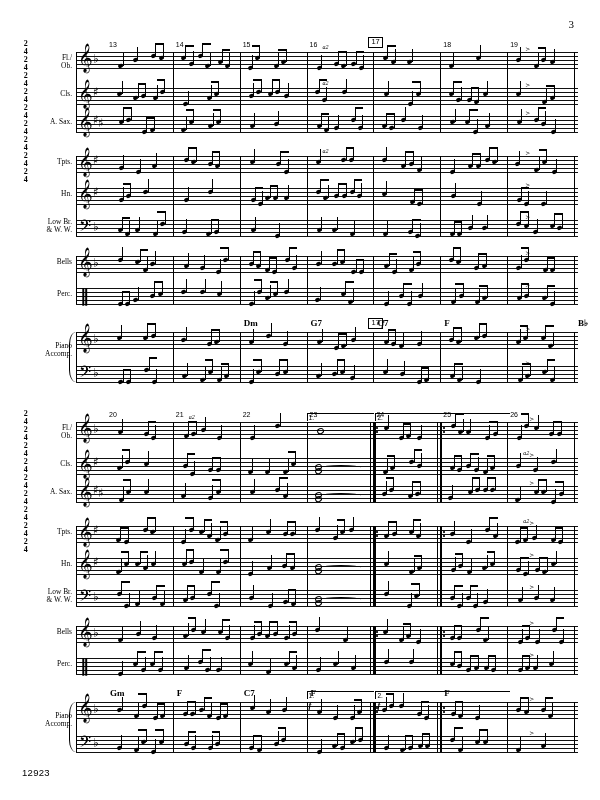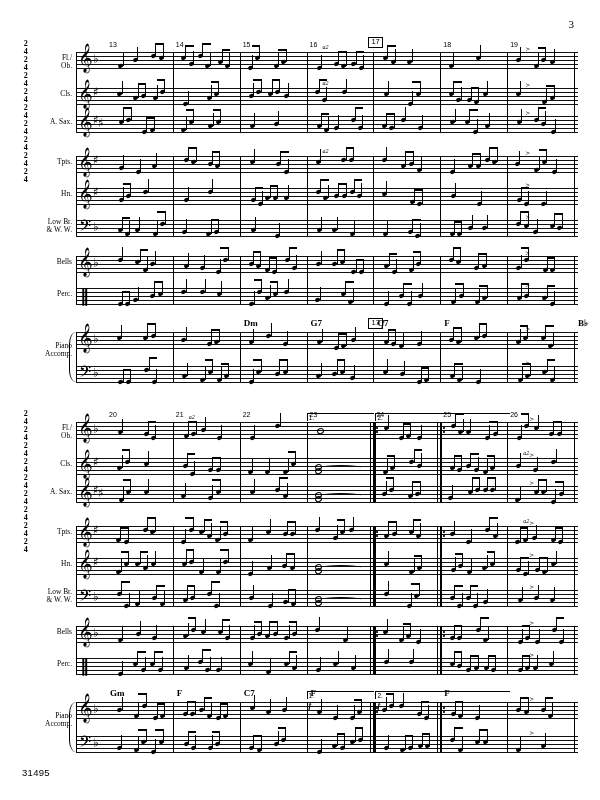--- a/index.html
+++ b/index.html
@@ -217,21 +217,21 @@
     font-size: 6px;
     font-family: "DejaVu Sans", sans-serif;
   }
 </style>
 </head>
 <body>
 
 <div class="page">
 
   <div class="page-number">3</div>
-  <div class="plate-number">31495</div>
+  <div class="plate-number">12923</div>
 
   <div class="system" id="sys1" style="top:40px; height:355px;">
     <div class="system-inner">
         <div class="labels">
           <div class="inst-label" style="top:14px;">Fl./
 Ob.</div>
           <div class="inst-label" style="top:50px;">Cls.</div>
           <div class="inst-label" style="top:78px;">A. Sax.</div>
           <div class="inst-label" style="top:118px;">Tpts.</div>
           <div class="inst-label" style="top:150px;">Hn.</div>

